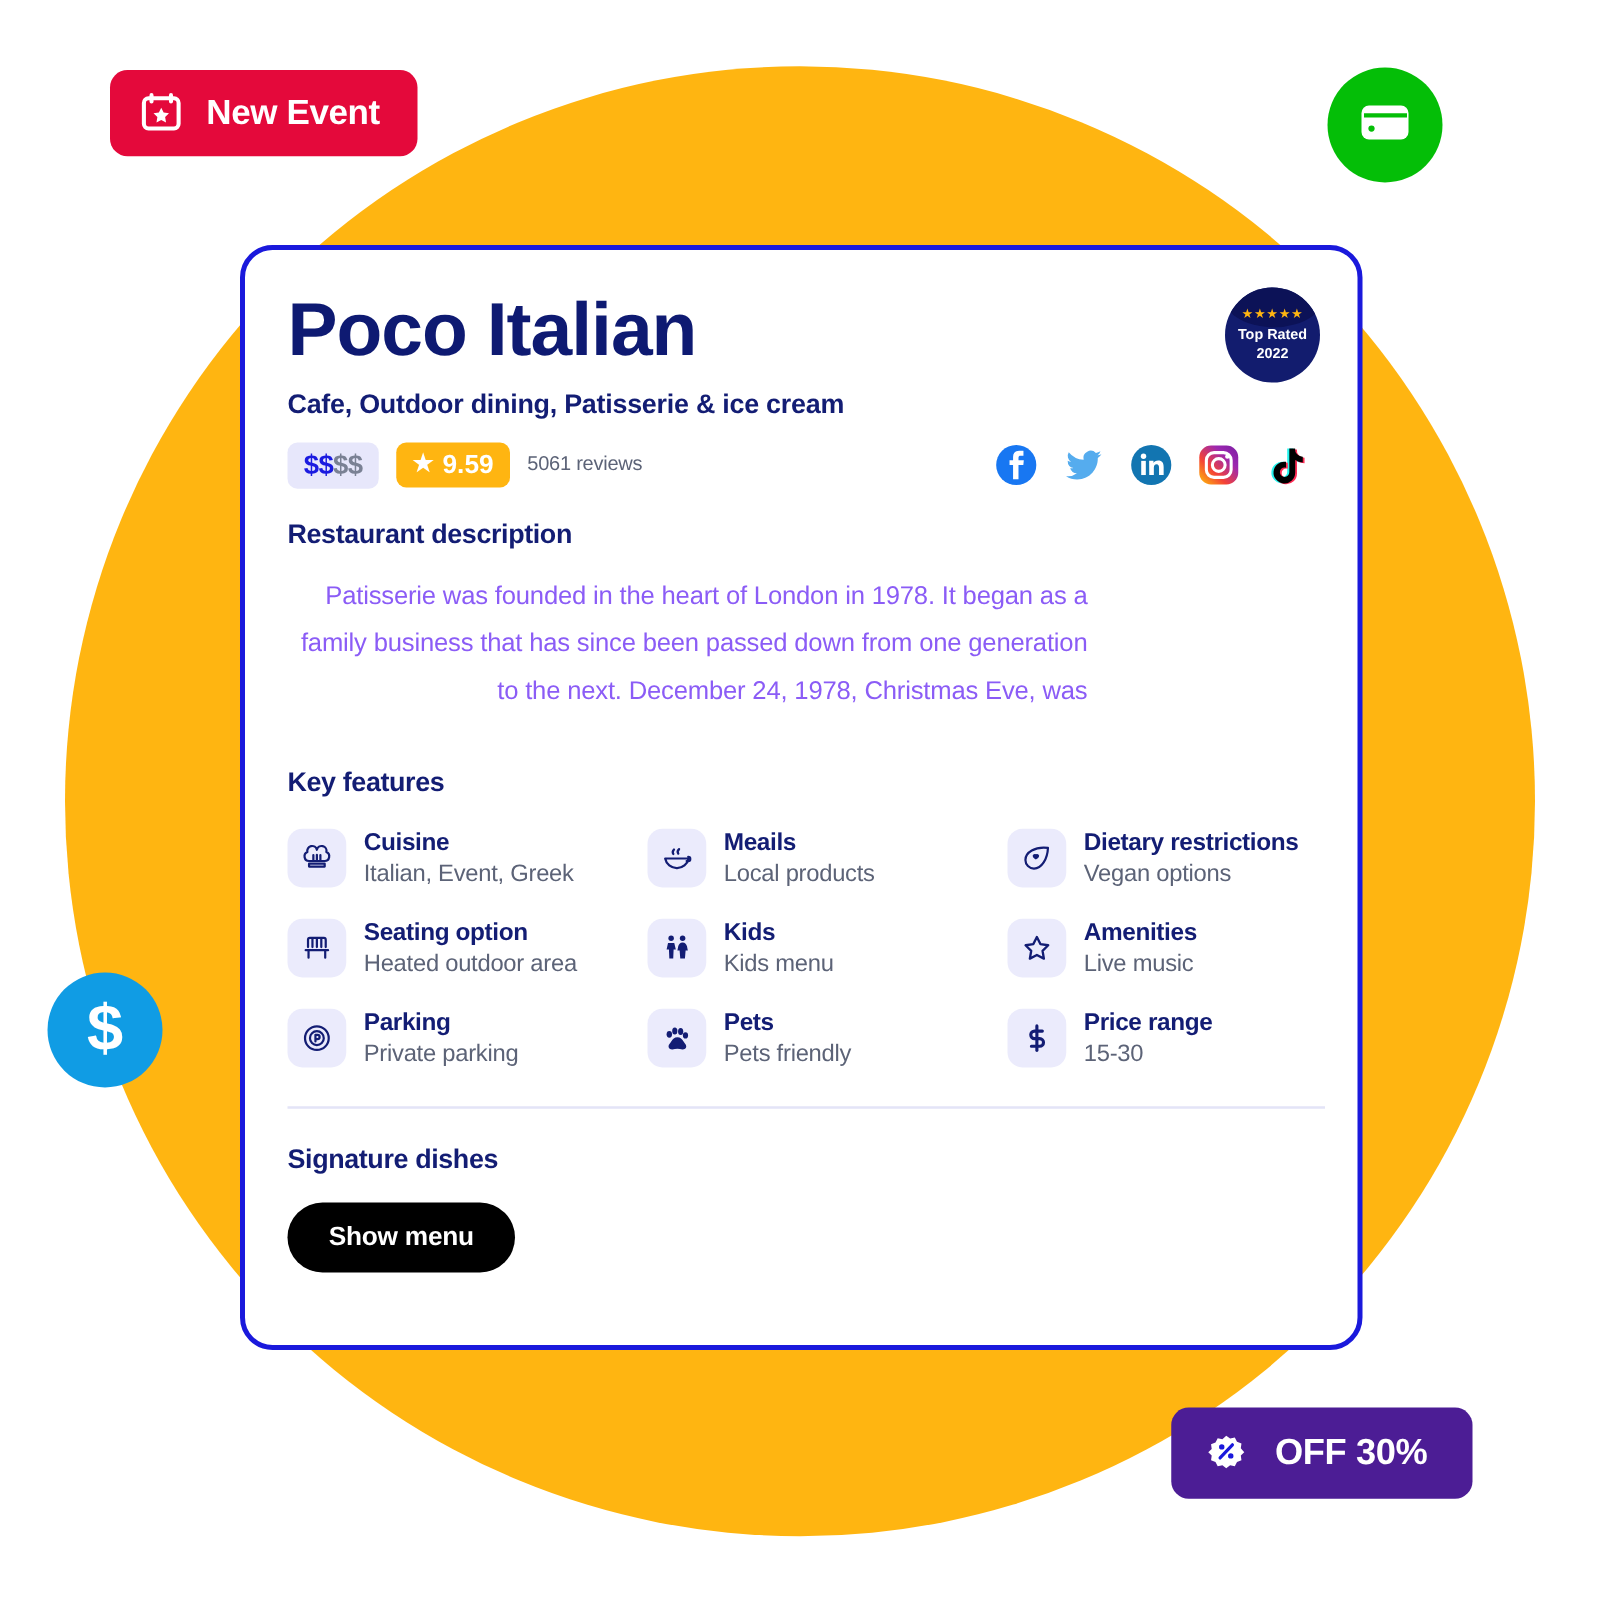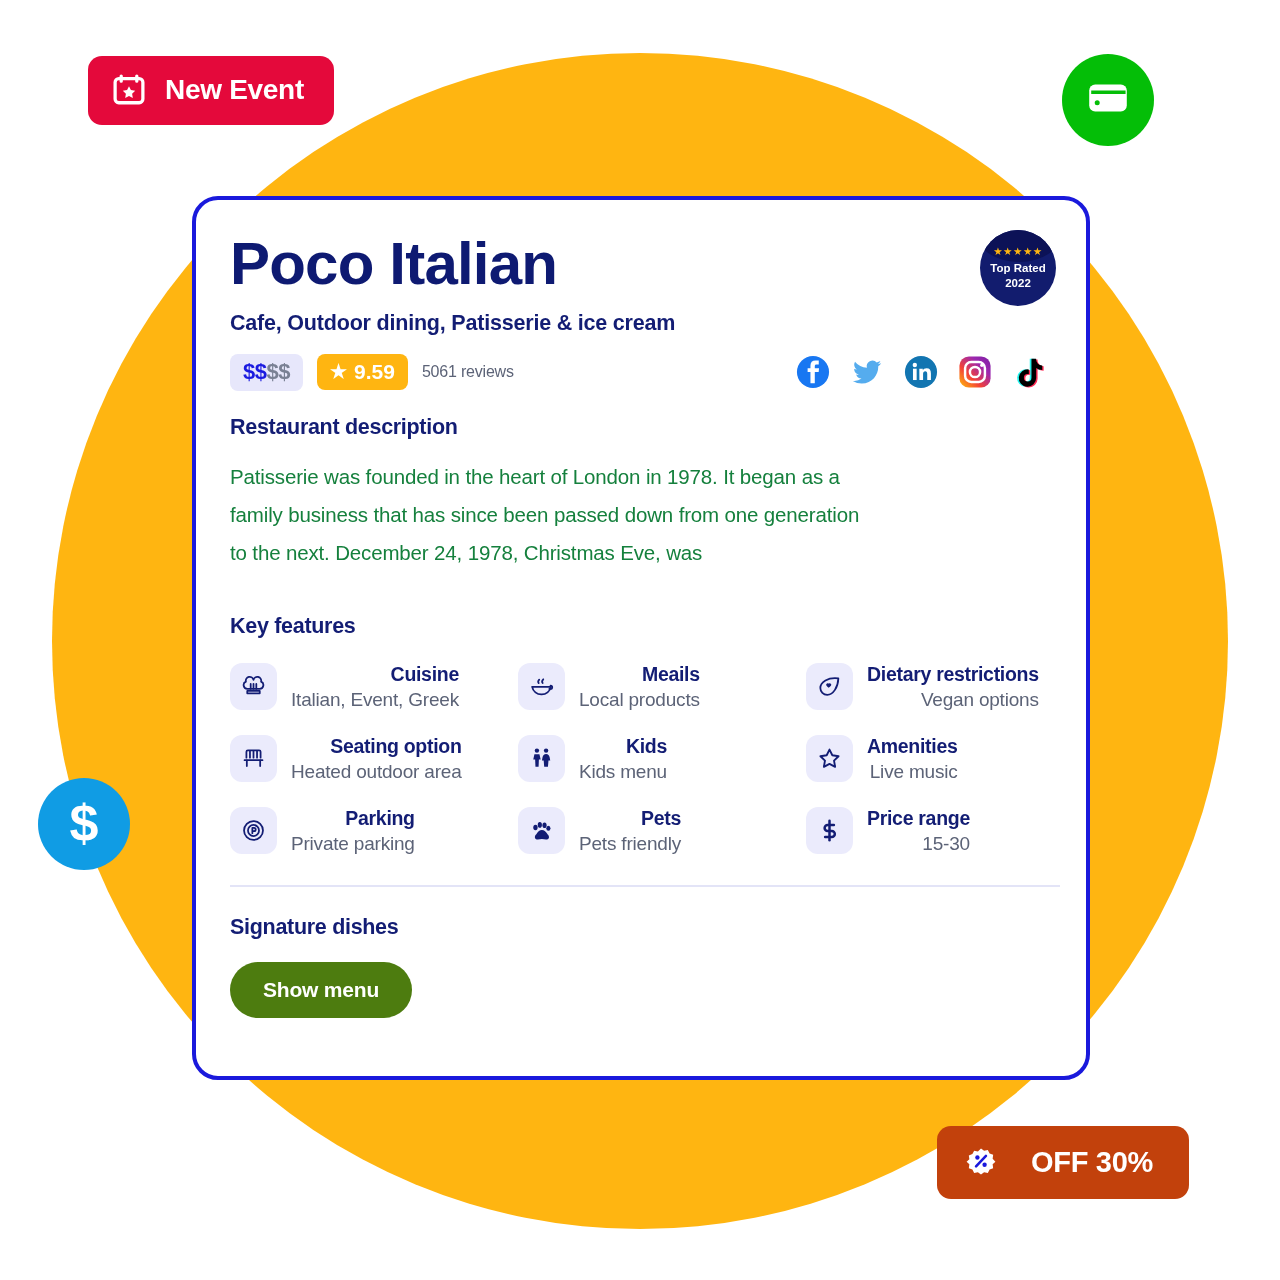--- a/index.html
+++ b/index.html
@@ -133,34 +133,35 @@
     font-size: 21.5px;
     font-weight: 700;
     color: #131D74;
     letter-spacing: -0.3px;
   }
   .desc-title { margin-top: 24px; }
   .desc-body {
     margin-top: 18px;
     font-size: 20.5px;
     line-height: 1.85;
-    color: #15803d;
+    color: #8b5cf6;
     letter-spacing: -0.15px;
     max-width: 640px;
+    text-align: right;
   }
   .kf-title { margin-top: 42px; }
 
   
   .features {
     margin-top: 22px;
     display: grid;
     grid-template-columns: 288px 288px 1fr;
     row-gap: 20px;
   }
-  .feature { display: flex; align-items: flex-start; gap: 14px; text-align: right; }
+  .feature { display: flex; align-items: flex-start; gap: 14px; }
   .f-icon {
     flex: 0 0 auto;
     width: 47px; height: 47px;
     border-radius: 12px;
     background: #EBEBFC;
     display: flex;
     align-items: center;
     justify-content: center;
     margin-top: 2px;
   }
@@ -185,21 +186,21 @@
     margin-top: 28px;
     height: 2px;
     background: #E3E4F7;
     width: 830px;
   }
 
   .sd-title { margin-top: 28px; }
   .show-menu {
     margin-top: 22px;
     display: inline-block;
-    background: #4d7c0f;
+    background: #000000;
     color: #ffffff;
     border: none;
     border-radius: 28px;
     padding: 16px 33px;
     font-family: "Liberation Sans", sans-serif;
     font-size: 21px;
     font-weight: 700;
     letter-spacing: -0.2px;
     cursor: pointer;
   }
@@ -216,23 +217,23 @@
   .chip-new-event {
     left: 88px; top: 56px;
     background: #E4093B;
     padding: 17px 30px 18px 24px;
     gap: 19px;
     font-size: 28px;
     letter-spacing: -0.3px;
   }
   .chip-off {
     left: 937px; top: 1126px;
-    background: #c2410c;
+    background: #4c1d95;
     padding: 18px 36px 19px 26px;
-    gap: 32px;
+    gap: 21px;
     font-size: 29px;
     letter-spacing: -0.3px;
   }
   .chip svg { display: block; }
 
   .fab {
     position: absolute;
     border-radius: 50%;
     display: flex;
     align-items: center;

